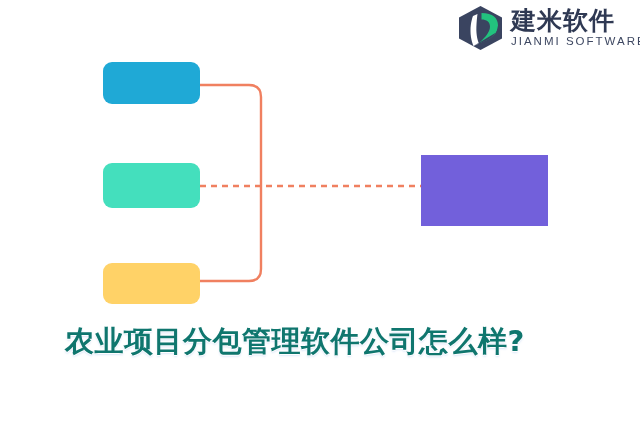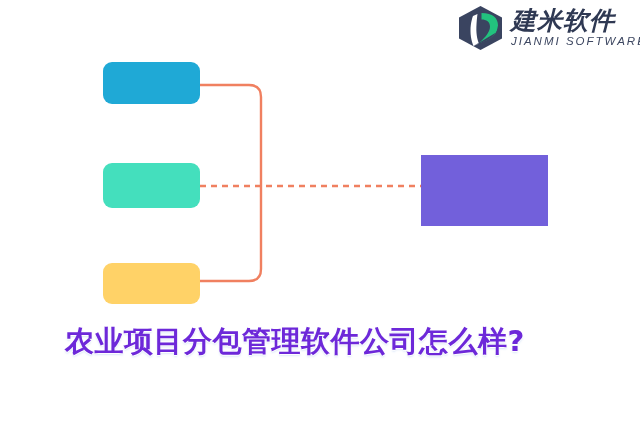--- a/index.html
+++ b/index.html
@@ -20,21 +20,20 @@
 
   
   .brand {
     position: absolute;
     left: 457px;
     top: 4px;
     width: 180px;
     height: 48px;
     display: flex;
     align-items: center;
-    font-style: italic;
   }
   .brand-mark {
     width: 48px;
     height: 46px;
     flex: 0 0 48px;
     display: block;
   }
   .brand-text {
     margin-left: 6px;
     display: flex;
@@ -89,21 +88,21 @@
   .caption {
     position: absolute;
     left: 0;
     top: 322px;
     width: 590px;
     text-align: center;
     font-family: "DejaVu Sans", "Liberation Sans", sans-serif;
     font-size: 29px;
     font-weight: bold;
     line-height: 38px;
-    color: #6d28d9;
+    color: #0f766e;
     text-shadow: 0 1px 0 #ffffff, 0 2px 2px rgba(140,177,233,0.30);
     letter-spacing: 0.5px;
   }
   .caption-line { display: block; white-space: nowrap; }
 </style>
 </head>
 <body>
 
 <div id="stage">
 

